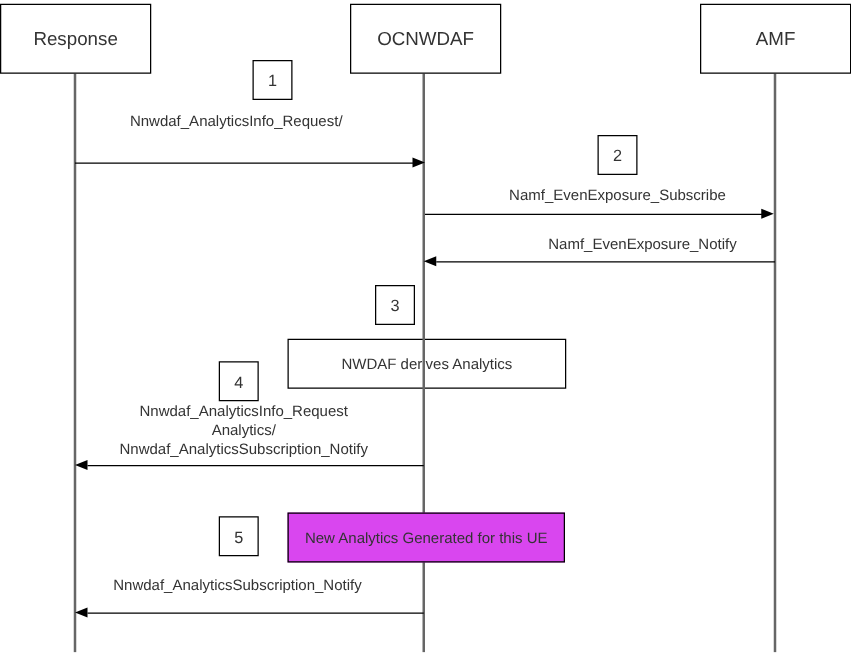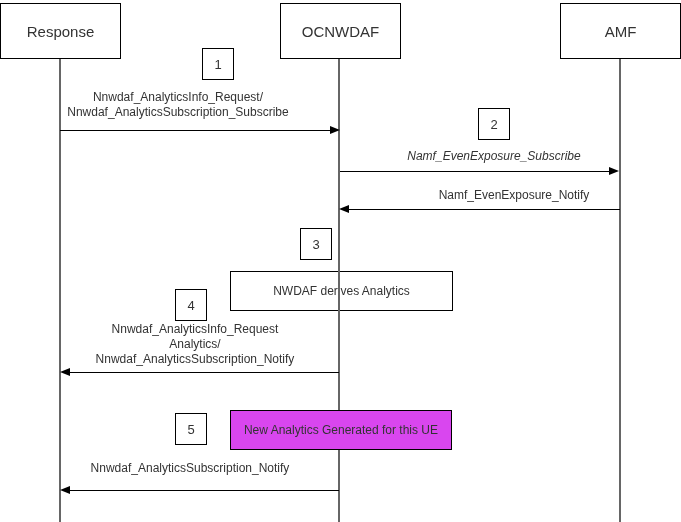--- a/index.html
+++ b/index.html
@@ -77,28 +77,27 @@
     <span>5</span>
   </div>
 
   <div class="note note-transparent" style="left:230px;top:271px;width:221px;height:38px;">
     <span>NWDAF derives Analytics</span>
   </div>
   <div class="note note-opaque" style="left:230px;top:410px;width:220px;height:38px;">
     <span>New Analytics Generated for this UE</span>
   </div>
 
-  <div class="msg-label" style="left:48px;top:90px;width:260px;">
+  <div class="msg-label" style="left:59px;top:90px;width:260px;">
     <span class="ln">Nnwdaf_AnalyticsInfo_Request/</span>
-    <span class="ln">Nnwdaf_AnalyticsSubscription_Subscribe</span>
   </div>
   <div class="arrow-line" style="left:60px;top:130px;width:272px;"></div>
   <div class="head-right" style="left:330px;top:126px;"></div>
 
-  <div class="msg-label" style="left:340px;top:149px;width:308px;font-style:italic;">
+  <div class="msg-label" style="left:340px;top:149px;width:308px;">
     <span class="ln">Namf_EvenExposure_Subscribe</span>
   </div>
   <div class="arrow-line" style="left:340px;top:171px;width:271px;"></div>
   <div class="head-right" style="left:609px;top:167px;"></div>
 
   <div class="msg-label" style="left:340px;top:188px;width:280px;margin-left:34px;">
     <span class="ln">Namf_EvenExposure_Notify</span>
   </div>
   <div class="arrow-line" style="left:349px;top:209px;width:271px;"></div>
   <div class="head-left" style="left:339px;top:205px;"></div>

